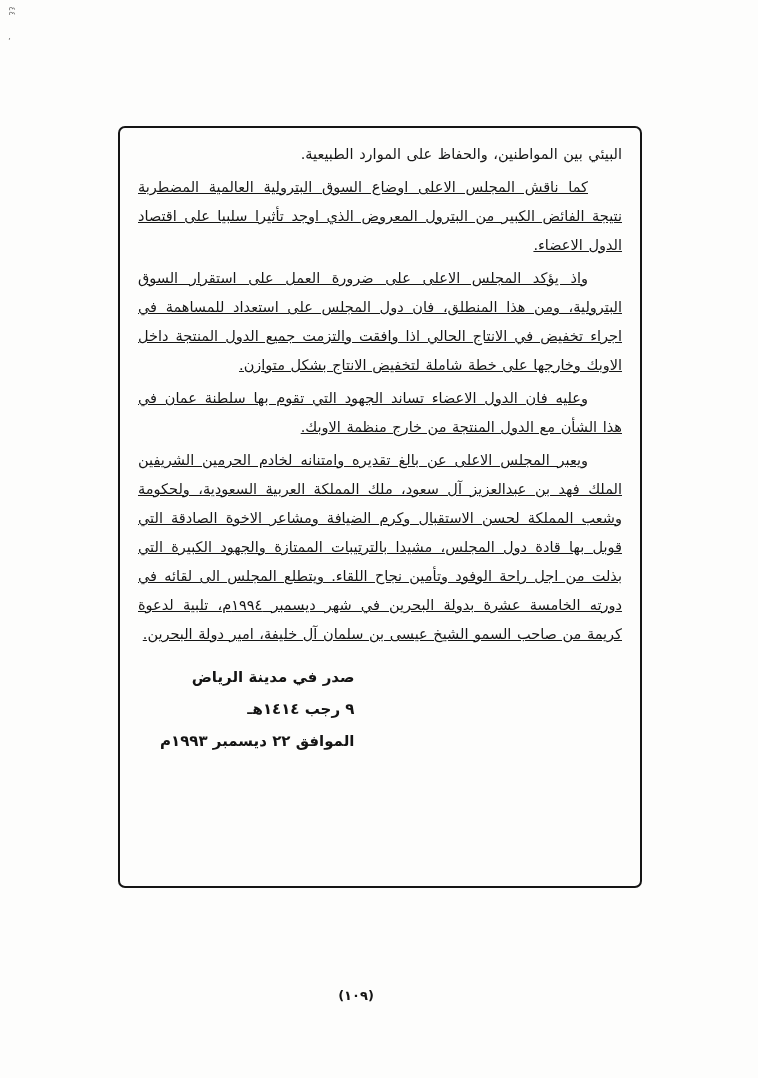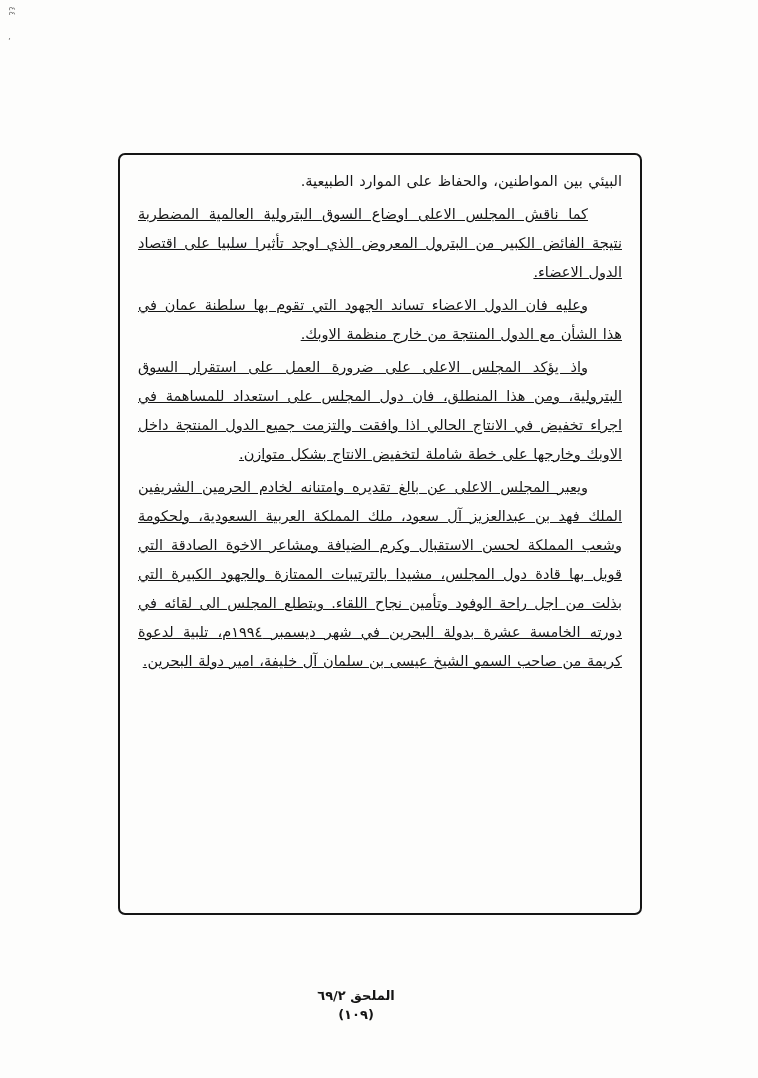--- a/index.html
+++ b/index.html
@@ -22,21 +22,21 @@
     opacity: .8;
     font-family: "DejaVu Sans", sans-serif;
   }
   .scan-mark.m1 { left: 7px; top: 6px; transform: rotate(90deg); }
   .scan-mark.m2 { left: 8px; top: 36px; }
 
   
   .frame {
     position: absolute;
     left: 118px;
-    top: 153px;
+    top: 126px;
     width: 524px;
     height: 762px;
     border: 2px solid #151515;
     border-radius: 7px;
     padding: 12px 18px 8px 18px;
     direction: rtl;
     background: transparent;
   }
 
   .doc-text p {
@@ -90,23 +90,27 @@
 </head>
 <body>
 
 <span class="scan-mark m1">٤٤</span>
 <span class="scan-mark m2">٬</span>
 
 <div class="frame">
   <div class="doc-text">
     <p>البيئي بين المواطنين، والحفاظ على الموارد الطبيعية.</p>
     <p class="indent">كما ناقش المجلس الاعلى اوضاع السوق البترولية العالمية المضطربة نتيجة الفائض الكبير من البترول المعروض الذي اوجد تأثيرا سلبيا على اقتصاد الدول الاعضاء.</p>
+    <p class="indent">واذ يؤكد المجلس الاعلى على ضرورة العمل على استقرار السوق البترولية، ومن هذا المنطلق، فان دول المجلس على استعداد للمساهمة في اجراء تخفيض في الانتاج الحالي اذا وافقت والتزمت جميع الدول المنتجة داخل الاوبك وخارجها على خطة شاملة لتخفيض الانتاج بشكل متوازن.</p>
     <p class="indent">وعليه فان الدول الاعضاء تساند الجهود التي تقوم بها سلطنة عمان في هذا الشأن مع الدول المنتجة من خارج منظمة الاوبك.</p>
-    <p class="indent">واذ يؤكد المجلس الاعلى على ضرورة العمل على استقرار السوق البترولية، ومن هذا المنطلق، فان دول المجلس على استعداد للمساهمة في اجراء تخفيض في الانتاج الحالي اذا وافقت والتزمت جميع الدول المنتجة داخل الاوبك وخارجها على خطة شاملة لتخفيض الانتاج بشكل متوازن.</p>
     <p class="indent">ويعبر المجلس الاعلى عن بالغ تقديره وامتنانه لخادم الحرمين الشريفين الملك فهد بن عبدالعزيز آل سعود، ملك المملكة العربية السعودية، ولحكومة وشعب المملكة لحسن الاستقبال وكرم الضيافة ومشاعر الاخوة الصادقة التي قوبل بها قادة دول المجلس، مشيدا بالترتيبات الممتازة والجهود الكبيرة التي بذلت من اجل راحة الوفود وتأمين نجاح اللقاء. ويتطلع المجلس الى لقائه في دورته الخامسة عشرة بدولة البحرين في شهر ديسمبر ١٩٩٤م، تلبية لدعوة كريمة من صاحب السمو الشيخ عيسى بن سلمان آل خليفة، امير دولة البحرين.</p>
   </div>
 
+  <div class="issued">
+    <span class="line place">صدر في مدينة الرياض</span>
+    <span class="line">٩ رجب ١٤١٤هـ</span>
+    <span class="line">الموافق ٢٢ ديسمبر ١٩٩٣م</span>
+  </div>
 </div>
 
 <div class="footer">
-  <span class="annex">الملحق ٦٩/٢</span>
   <span class="page-number">(١٠٩)</span>
 </div>
 
 </body></html>

